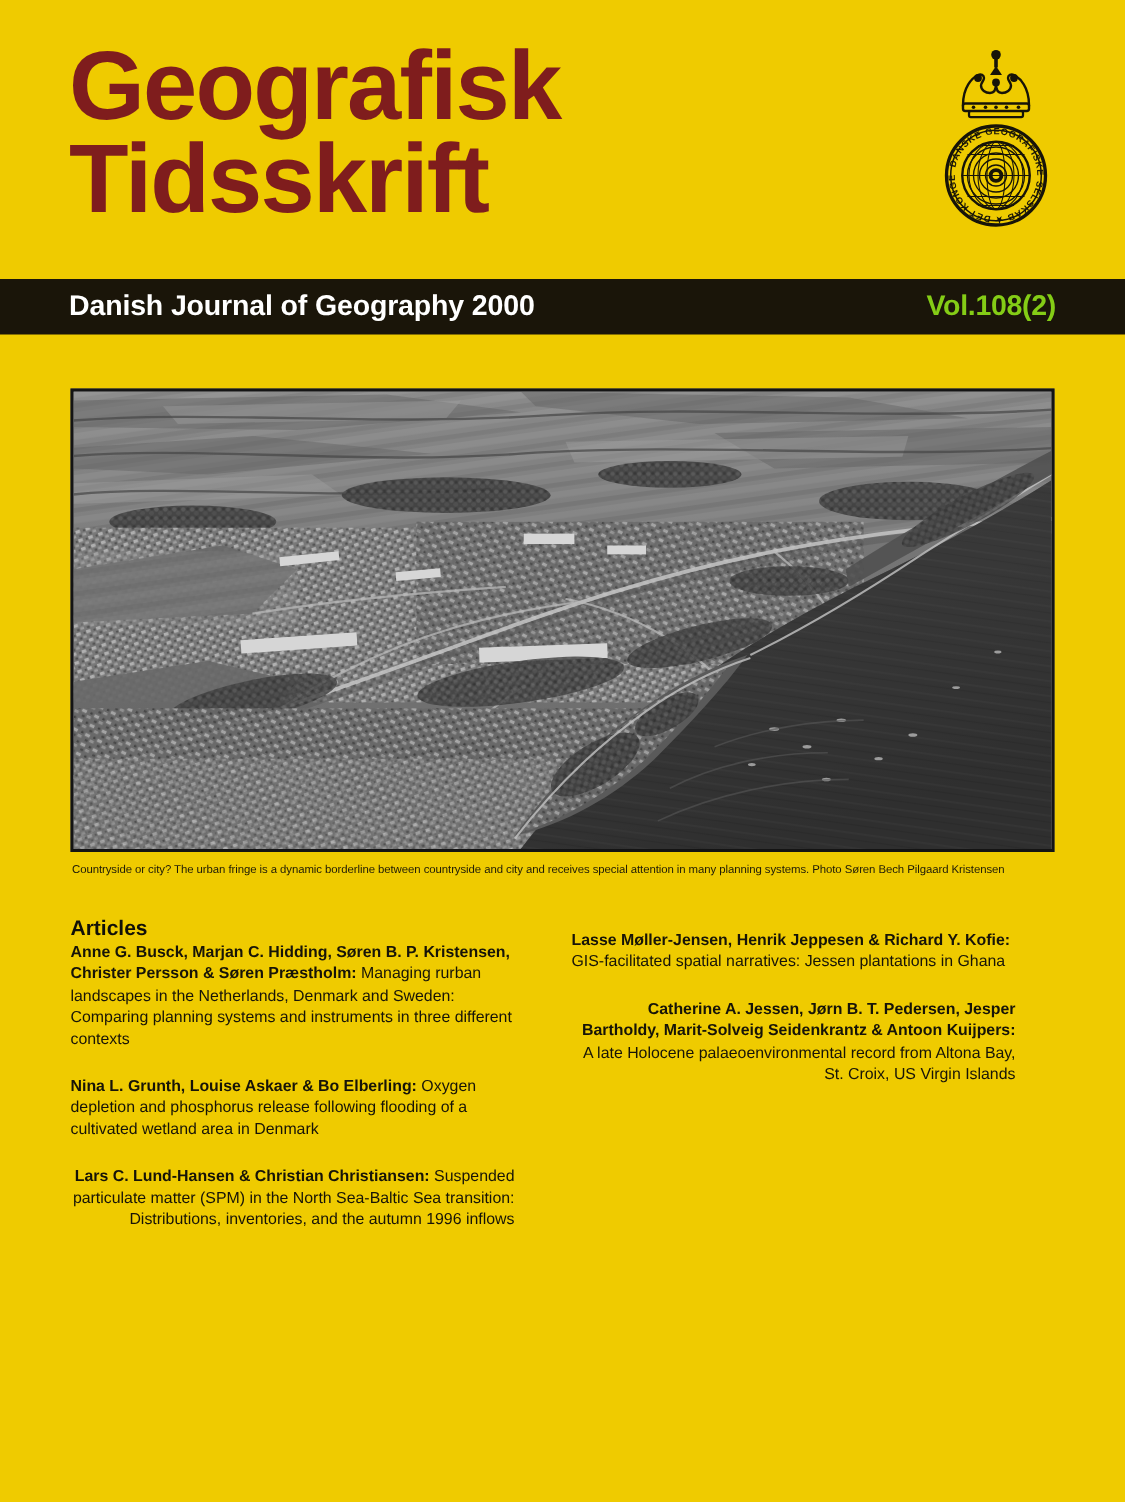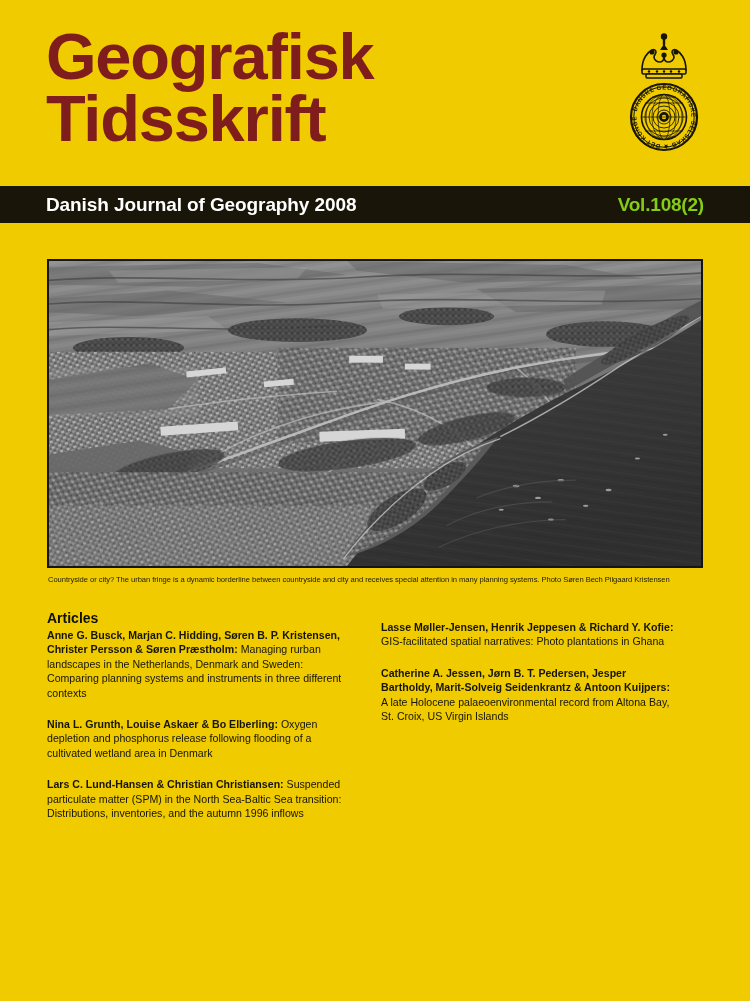--- a/index.html
+++ b/index.html
@@ -133,21 +133,21 @@
   .col-left  { left: 47px; }
   .col-right { left: 381px; top: 22px; }
 
   .entry {
     margin-bottom: 17px;
     font-size: 10.6px;
     line-height: 14.4px;
     color: #171408;
     text-align: left;
   }
-  .entry:last-child { margin-bottom: 0; }
+  .entry:last-child { margin-bottom: 0; text-align: right; }
 
   .entry .authors {
     font-weight: bold;
   }
   .entry .titletext {
     font-weight: normal;
   }
 </style>
 </head>
 <body>
@@ -211,21 +211,21 @@
           <textPath href="#sealArcTop" startOffset="6%">DANSKE GEOGRAFISKE</textPath>
         </text>
         <text font-family="Liberation Sans, sans-serif" font-size="6.1" font-weight="bold" fill="#171408" letter-spacing="0.5">
           <textPath href="#sealArcBottom" startOffset="4%">SELSKAB  ★  DET KONGELIGE</textPath>
         </text>
       </svg>
     </div>
   </div>
 
   <div class="band">
-    <div class="band-subtitle">Danish Journal of Geography 2008</div>
+    <div class="band-subtitle">Danish Journal of Geography 2000</div>
     <div class="band-volume">Vol.108(2)</div>
   </div>
 
   <div class="photo-frame">
     <svg class="photo-canvas" viewBox="0 0 656 309" preserveAspectRatio="none" aria-hidden="true">
       <defs>
         <linearGradient id="skyFields" x1="0" y1="0" x2="0.2" y2="1">
           <stop offset="0%" stop-color="#9b9b9b"></stop>
           <stop offset="35%" stop-color="#8a8a8a"></stop>
           <stop offset="100%" stop-color="#7a7a7a"></stop>
@@ -411,21 +411,21 @@
 
 
       <div class="entry">
         <span class="authors">Lars C. Lund-Hansen &amp; Christian Christiansen:</span><span class="titletext"> Suspended particulate matter (SPM) in the North Sea-Baltic Sea transition: Distributions, inventories, and the autumn 1996 inflows</span>
       </div>
     </div>
 
     <div class="col col-right">
 
       <div class="entry">
-        <span class="authors">Lasse Møller-Jensen, Henrik Jeppesen &amp; Richard Y. Kofie:</span><span class="titletext"> GIS-facilitated spatial narratives: Photo plantations in Ghana</span>
+        <span class="authors">Lasse Møller-Jensen, Henrik Jeppesen &amp; Richard Y. Kofie:</span><span class="titletext"> GIS-facilitated spatial narratives: Jessen plantations in Ghana</span>
       </div>
 
       <div class="entry">
         <span class="authors">Catherine A. Jessen, Jørn B. T. Pedersen, Jesper Bartholdy, Marit-Solveig Seidenkrantz &amp; Antoon Kuijpers:</span><span class="titletext"> A late Holocene palaeoenvironmental record from Altona Bay, St. Croix, US Virgin Islands</span>
       </div>
     </div>
   </div>
 
 </div>
 

